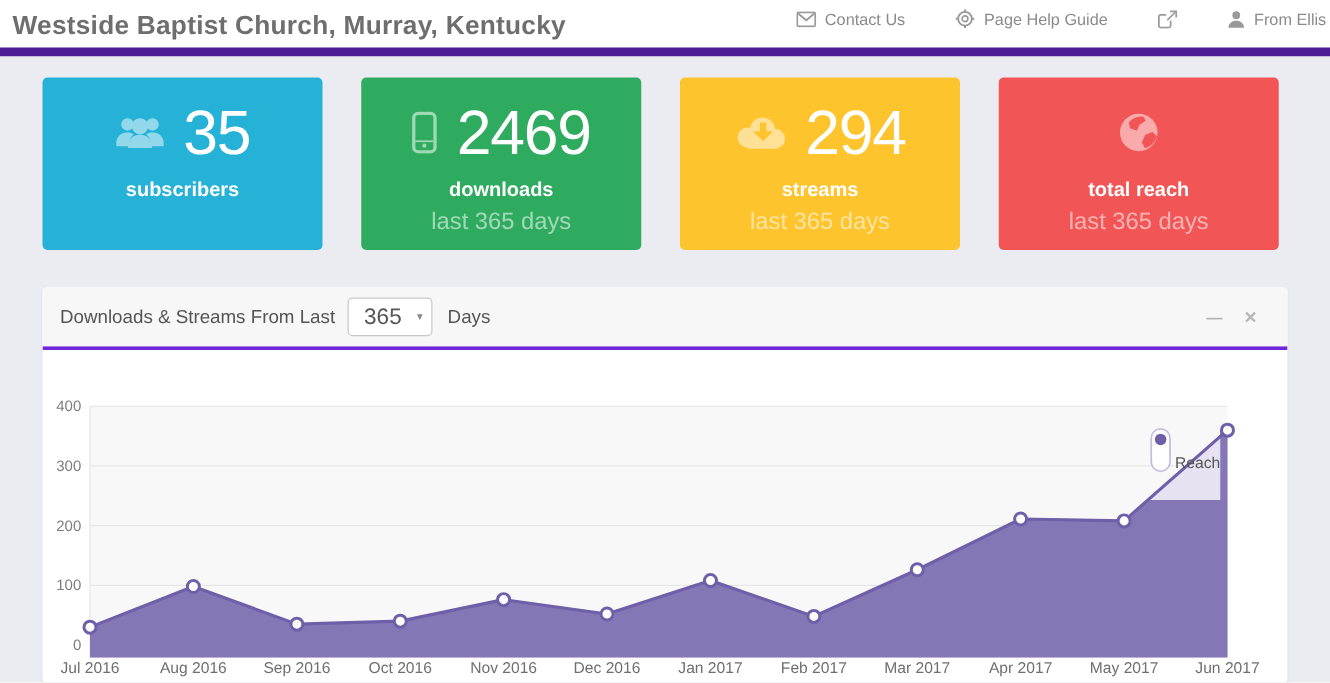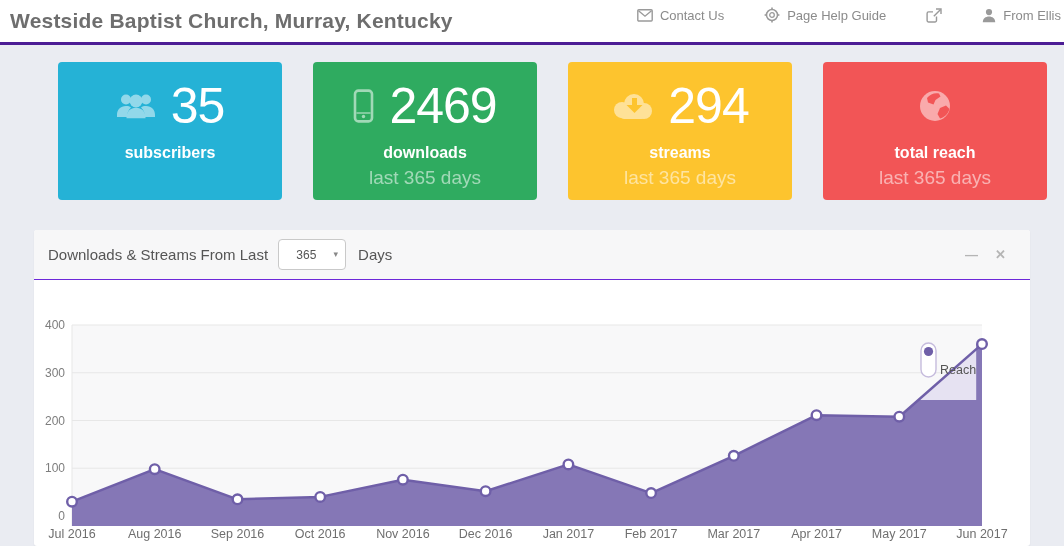--- a/index.html
+++ b/index.html
@@ -1,49 +1,49 @@
 <!DOCTYPE html>
 <html><head>
 <meta charset="utf-8">
 <style>
   * { margin:0; padding:0; box-sizing:border-box; }
   html,body { width:1064px; height:546px; overflow:hidden; }
   body { background:#eaecf2; font-family:"Liberation Sans",sans-serif; }
 
   
-  .topbar { height:45px; background:#ffffff; border-bottom:3px solid #4c1d95;
+  .topbar { height:45px; background:#ffffff; border-bottom:7px solid #4c1d95;
             display:flex; justify-content:space-between; }
   .page-title { font-size:21px; font-weight:700; color:#6e6e6e; padding:9px 0 0 10px;
                 letter-spacing:.2px; white-space:nowrap; }
   .topnav { display:flex; gap:40px; padding:6px 3px 0 0; }
   .nav-item { display:flex; align-items:center; gap:7px; color:#8b8b8b;
               font-size:13px; height:18px; cursor:pointer; white-space:nowrap; }
   .nav-item svg { display:block; flex:none; }
 
   
-  .stats-row { display:flex; gap:31px; padding:17px 17px 0 34px;justify-content:flex-end; }
+  .stats-row { display:flex; gap:31px; padding:17px 17px 0 34px; }
   .stat-card { width:224px; height:138px; border-radius:4px; color:#fff;
                padding-top:15px; text-align:center; }
   .stat-main { display:flex; align-items:center; justify-content:center; gap:15px; height:58px; }
   .stat-main svg { display:block; flex:none; }
   .stat-value { font-size:50px; font-weight:400; line-height:1; letter-spacing:-1px; }
   .stat-label { font-size:16px; font-weight:700; margin-top:9px; }
   .stat-sublabel { font-size:19px; color:rgba(255,255,255,0.55); margin-top:5px; min-height:15px; }
 
   
   .panel { margin:30px 34px 0 34px; background:#fff; border-radius:3px;
            box-shadow:0 1px 2px rgba(0,0,0,0.06); }
-  .panel-header { height:50px; background:#f7f7f8; border-bottom:1px solid #6d28d9;
+  .panel-header { height:50px; background:#f7f7f8; border-bottom:3px solid #6d28d9;
                   border-radius:3px 3px 0 0; display:flex; align-items:center;
                   padding:0 24px 0 14px; }
   .panel-title { font-size:15px; color:#555; white-space:nowrap; }
   .select-box { width:68px; height:31px; background:#fff; border:1px solid #c9c9c9;
                 border-radius:4px; display:flex; align-items:center; margin:0 12px 0 10px;
                 cursor:pointer; }
-  .select-value { flex:1; text-align:center; font-size:12px; color:#555; }
+  .select-value { flex:1; text-align:center; font-size:18px; color:#555; }
   .select-caret { font-size:9px; color:#888; padding-right:7px; line-height:1; }
   .panel-controls { margin-left:auto; display:flex; gap:17px; color:#b5b5b5;
                     font-size:13px; font-weight:700; }
   .panel-controls span { cursor:pointer; line-height:1; }
   .panel-body { height:266px; position:relative; overflow:hidden; }
   .panel-body svg { display:block; }
   svg text { font-family:"Liberation Sans",sans-serif; }
 </style>
 </head>
 <body>

